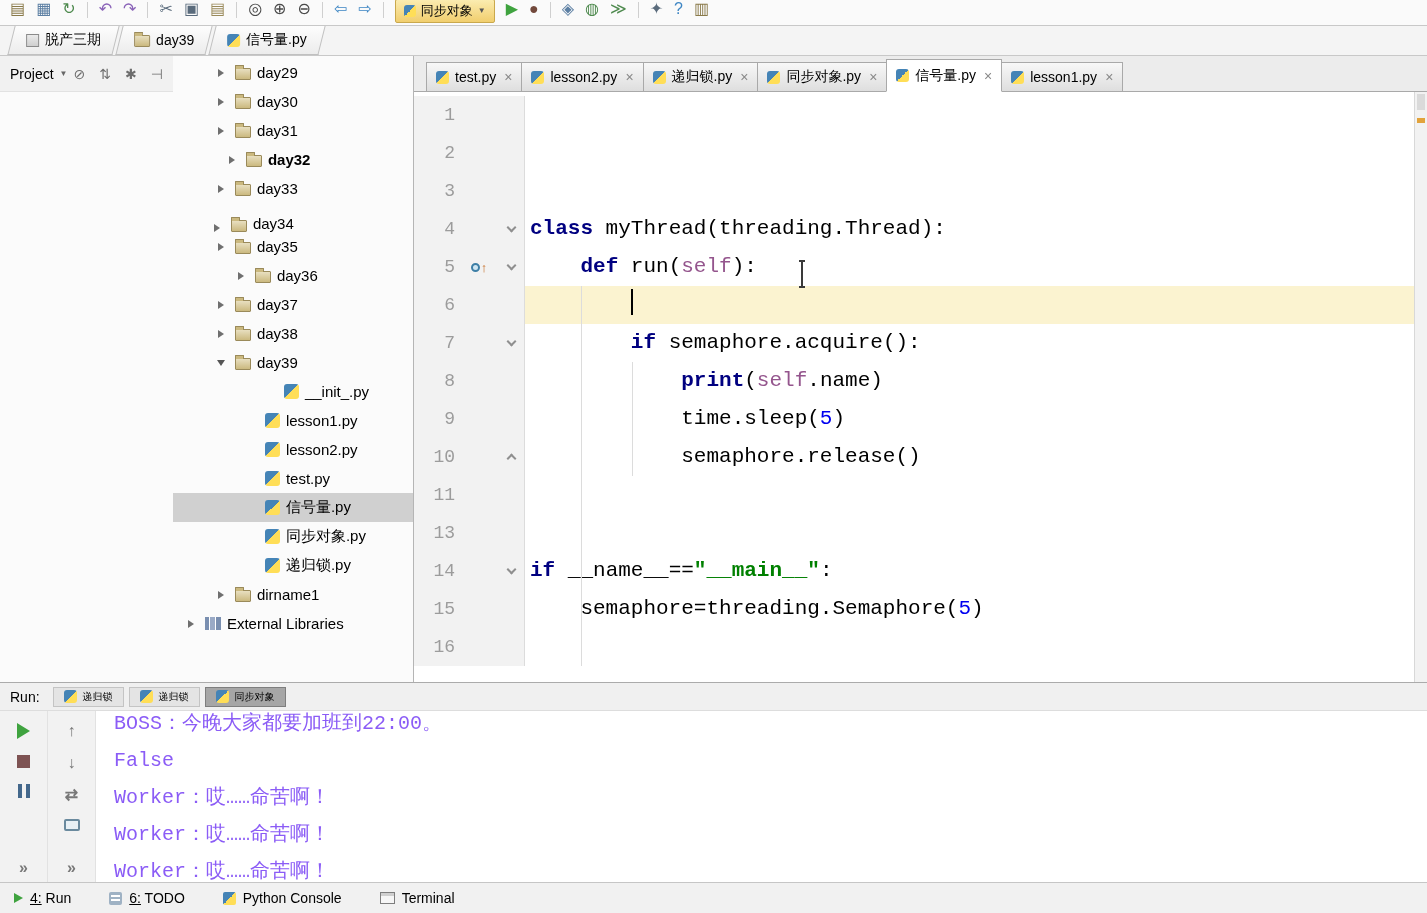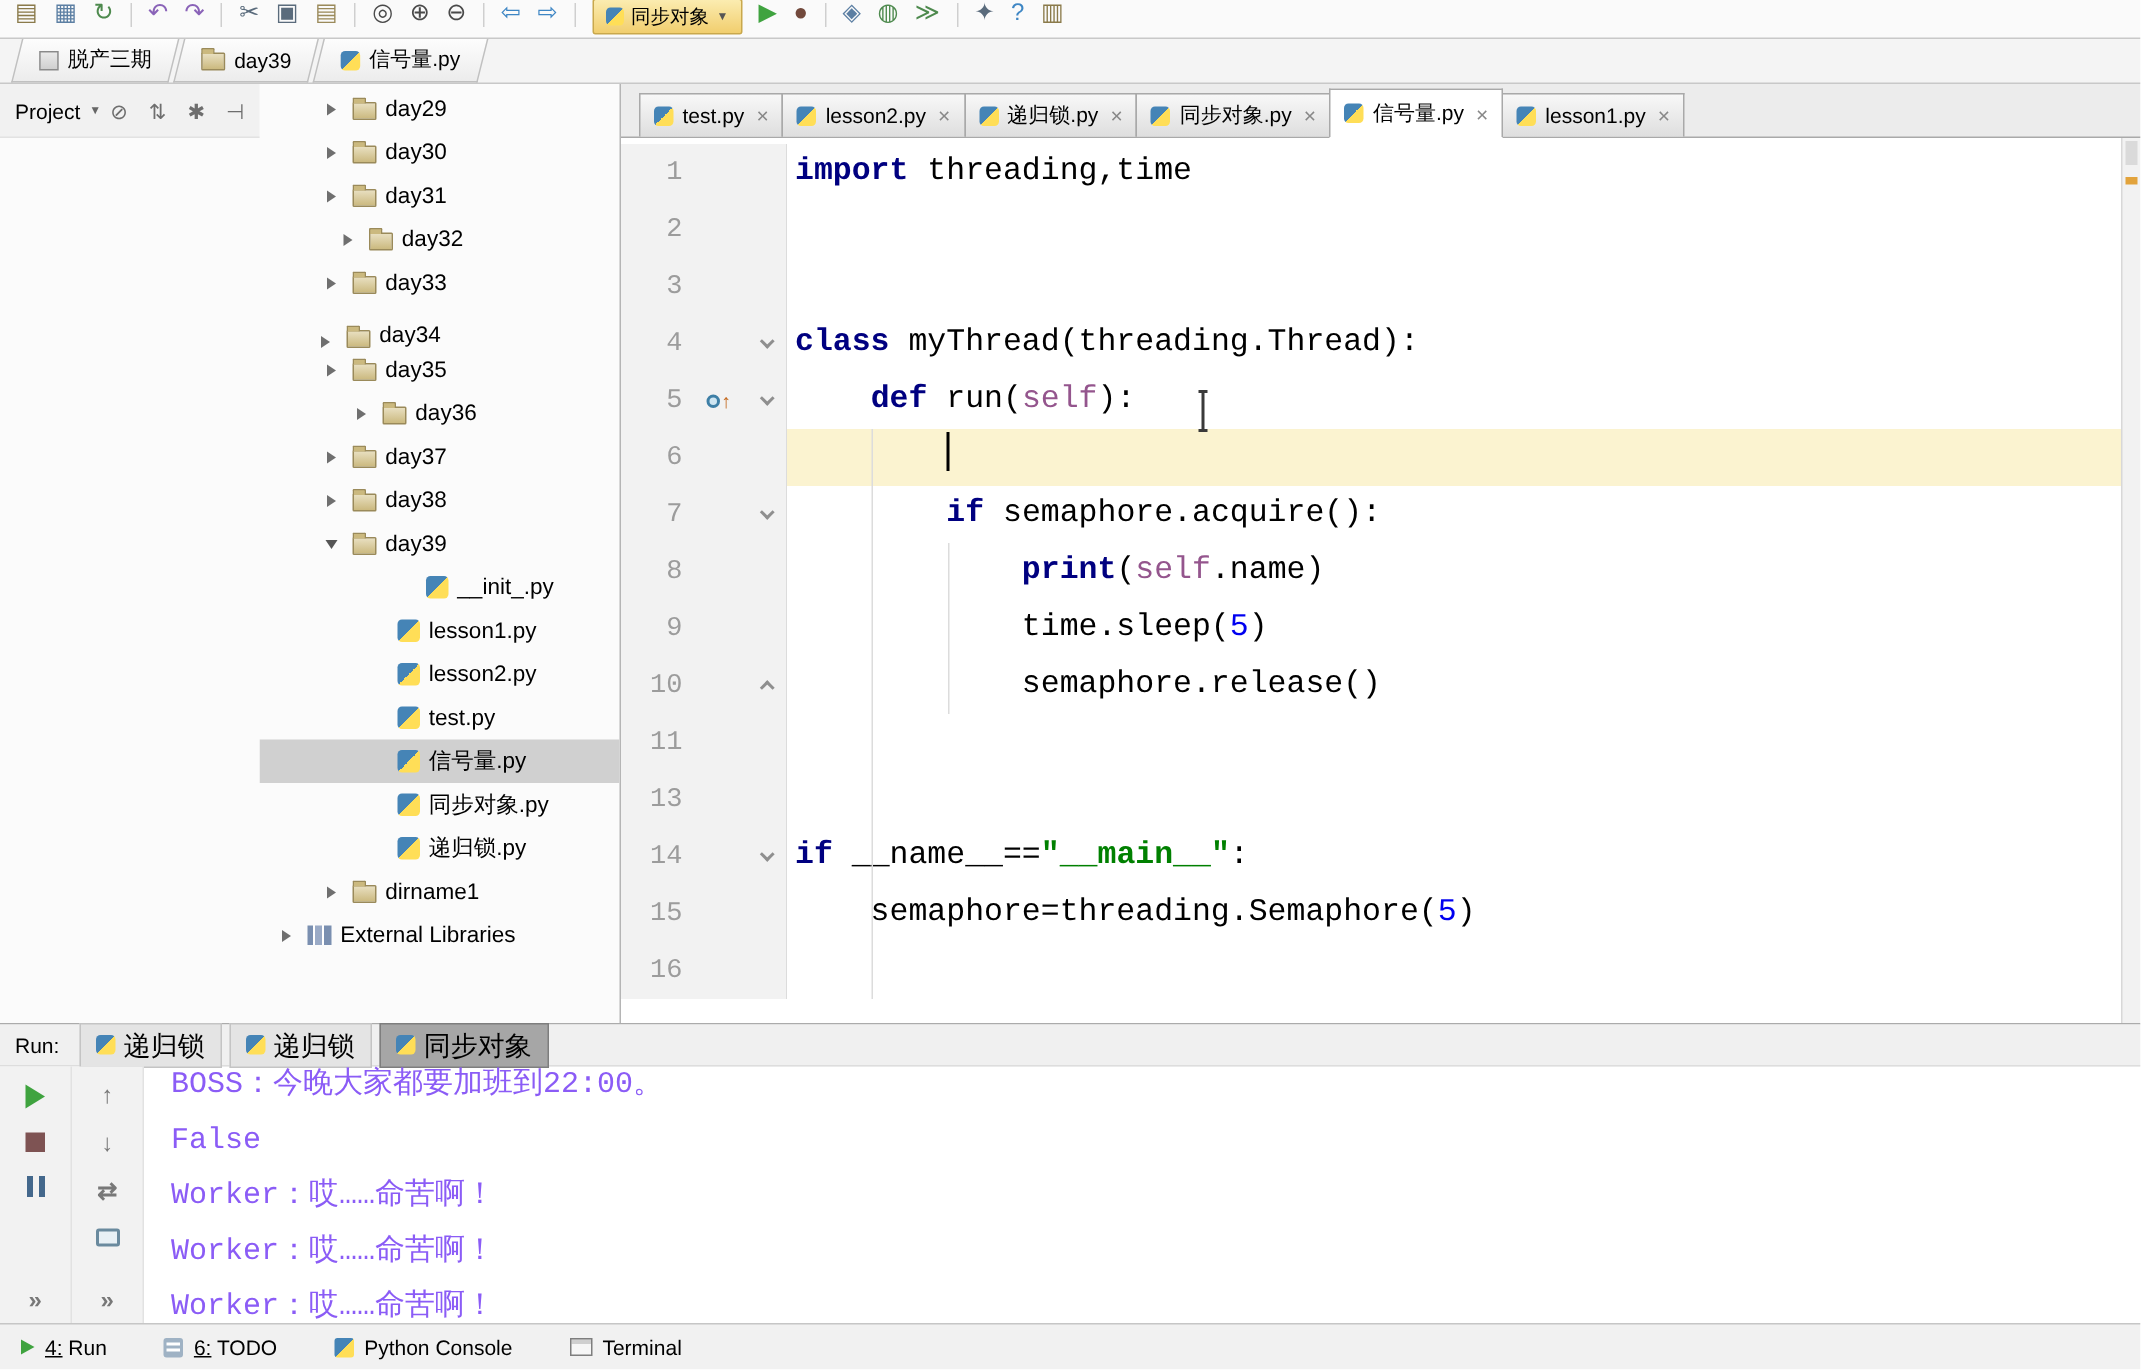--- a/index.html
+++ b/index.html
@@ -74,21 +74,21 @@
   .ibeam::before{top:0}.ibeam::after{bottom:0}
   .ibeam i{position:absolute;left:4px;top:2px;bottom:2px;width:2px;background:#3A3A3A;display:block}
   .stripe{width:13px;flex:none;background:#F2F2F2;border-left:1px solid #D8D8D8;position:relative}
   .stripe .m2{position:absolute;top:2px;left:2px;width:8px;height:16px;background:#DADADA}
   .stripe .m1{position:absolute;top:26px;left:2px;width:8px;height:5px;background:#E2A33C}
 
   
   .runpanel{height:200px;flex:none;border-top:1px solid #ABABAB;display:flex;flex-direction:column;background:#FFF}
   .runtabs{height:28px;flex:none;background:#F0F0F0;display:flex;align-items:center;gap:5px;padding-left:10px;border-bottom:1px solid #DDD}
   .runlabel{font-size:14px;margin-right:8px}
-  .rtab{display:flex;align-items:center;gap:6px;font-size:18px;padding:2px 10px;background:#E4E4E4;border:1px solid #C4C4C4;white-space:nowrap}
+  .rtab{display:flex;align-items:center;gap:6px;font-size:10px;padding:2px 10px;background:#E4E4E4;border:1px solid #C4C4C4;white-space:nowrap}
   .rtab.active{background:#A6A6A6;border-color:#7E7E7E}
   .runbody{flex:1;display:flex;min-height:0}
   .rtcol{width:48px;flex:none;background:#F2F2F2;border-right:1px solid #E2E2E2;display:flex;flex-direction:column;align-items:center;padding-top:12px;gap:16px}
   .rt-glyph{color:#787878;font-size:16px;font-weight:bold;line-height:1;cursor:default}
   .last{margin-top:auto;margin-bottom:6px}
   .rt-ic{display:inline-block}
   .rt-ic.play{width:0;height:0;border-left:13px solid #3FA33F;border-top:8px solid transparent;border-bottom:8px solid transparent}
   .rt-ic.stop{width:13px;height:13px;background:#7E5353}
   .rt-ic.pause{width:12px;height:14px;background:linear-gradient(90deg,#44688C 0 4px,rgba(0,0,0,0) 4px 8px,#44688C 8px 12px)}
   .rt-ic.monitor{width:16px;height:12px;border:2px solid #6A8A9E;background:#E8F0F5;border-radius:2px}
@@ -197,21 +197,21 @@
             <span class="ic-folder"></span>
             <span class="tlabel">day30</span>
           </div>
           <div class="trow" style="padding-left: 40px;">
             <span class="arrow">
               <i class="tri-r"></i>
             </span>
             <span class="ic-folder"></span>
             <span class="tlabel">day31</span>
           </div>
-          <div class="trow" style="padding-left: 51px;">
+          <div class="trow" style="padding-left: 51px; font-weight: bold;">
             <span class="arrow">
               <i class="tri-r"></i>
             </span>
             <span class="ic-folder"></span>
             <span class="tlabel">day32</span>
           </div>
           <div class="trow" style="padding-left: 40px;">
             <span class="arrow">
               <i class="tri-r"></i>
             </span>
@@ -345,21 +345,20 @@
             <span class="etab-close">×</span>
           </div>
         </div>
       <div class="erow">
         <div class="editor">
           <div class="elines" id="elines">
               <div class="eline">
                 <span class="ln">1</span>
                 <span class="gslot"></span>
                 <span class="fslot"></span>
-                <span class="code"><span class="tk-k">import</span><span class="tk-p"> threading,time</span></span>
               </div>
               <div class="eline">
                 <span class="ln">2</span>
                 <span class="gslot"></span>
                 <span class="fslot"></span>
                 <span class="code"></span>
               </div>
               <div class="eline">
                 <span class="ln">3</span>
                 <span class="gslot"></span>

